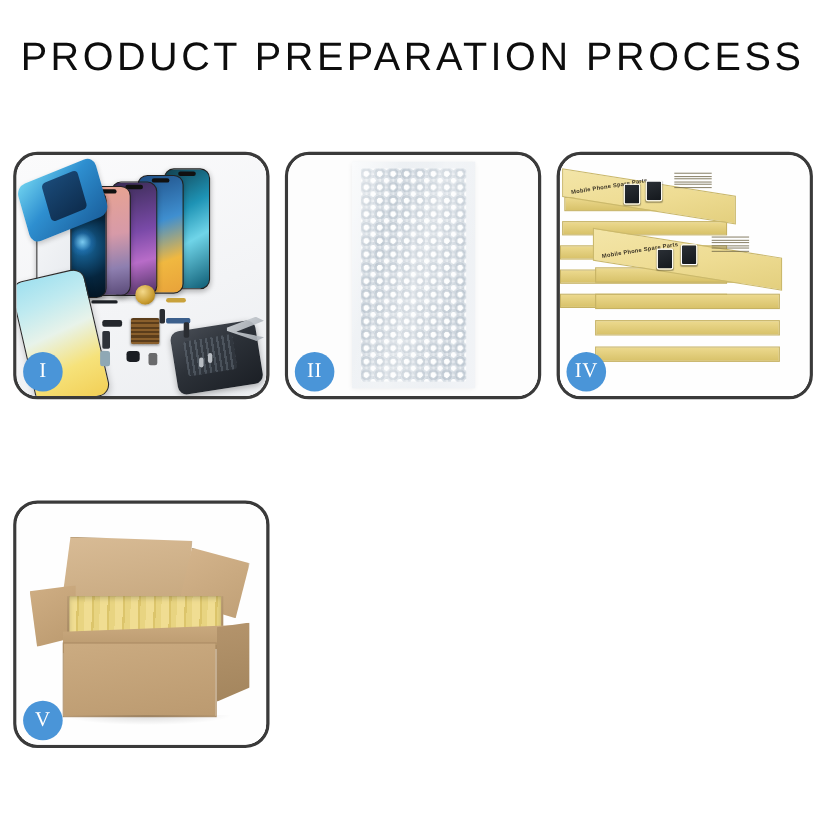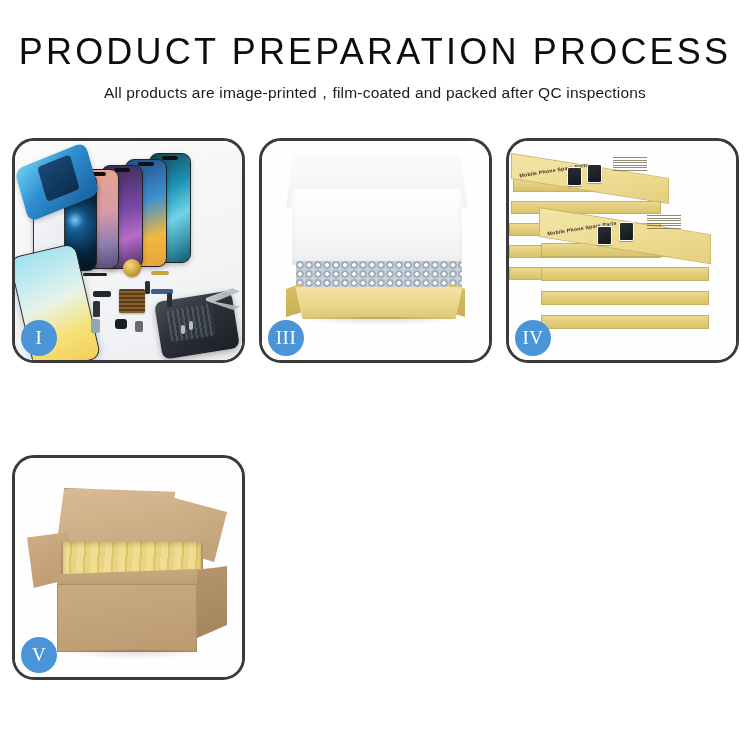--- a/index.html
+++ b/index.html
@@ -339,21 +339,20 @@
     background:radial-gradient(ellipse at 50% 0,rgba(0,0,0,.13),rgba(0,0,0,0) 74%);
   }
 </style>
 </head>
 <body>
 
 <div class="page">
 
   <div class="header">
     <div class="title">PRODUCT PREPARATION PROCESS</div>
-    <div class="subtitle">All products are image-printed，film-coated and packed after QC inspections</div>
   </div>
 
   <div class="grid">
 
     <div class="panel">
       <div class="stage">
         <div class="p1bg"></div>
 
         <div class="phone-fan">
           <div class="fanphone fp5">
@@ -394,34 +393,31 @@
           <div class="pc" style="left:6px;top:56px;width:9px;height:14px;background:#8fa8b5;border-radius:2px;"></div>
           <div class="pc" style="left:50px;top:58px;width:8px;height:11px;background:#6a6a6c;border-radius:2px;"></div>
           <div class="pc" style="left:96px;top:62px;width:4px;height:9px;background:#b9bec4;border-radius:2px;"></div>
           <div class="pc" style="left:104px;top:58px;width:4px;height:9px;background:#b9bec4;border-radius:2px;"></div>
         </div>
 
         <div class="badge">I</div>
       </div>
     </div>
 
-
     <div class="panel">
       <div class="stage">
-        <div class="p3bg"></div>
-        <div class="b3lid"></div>
-        <div class="b3foam"></div>
-        <div class="b3bw"></div>
-        <div class="b3left"></div>
-        <div class="b3right"></div>
-        <div class="b3front"></div>
-        <div class="b3shadow"></div>
-        <div class="badge">III</div>
+        <div class="p2bg"></div>
+        <div class="wrapsheet">
+          <div class="bubbles"></div>
+          <div class="wrapsheen"></div>
+        </div>
+        <div class="badge">II</div>
       </div>
     </div>
+
 
     <div class="panel">
       <div class="stage">
         <div class="p4bg"></div>
         <div class="stackwrap">
 
           <div class="sbox" style="left:4px;top:30px;width:148px;height:16px;">
             <div class="side" style="top:2px;"></div>
           </div>
           <div class="sbox" style="left:2px;top:52px;width:150px;height:16px;">

